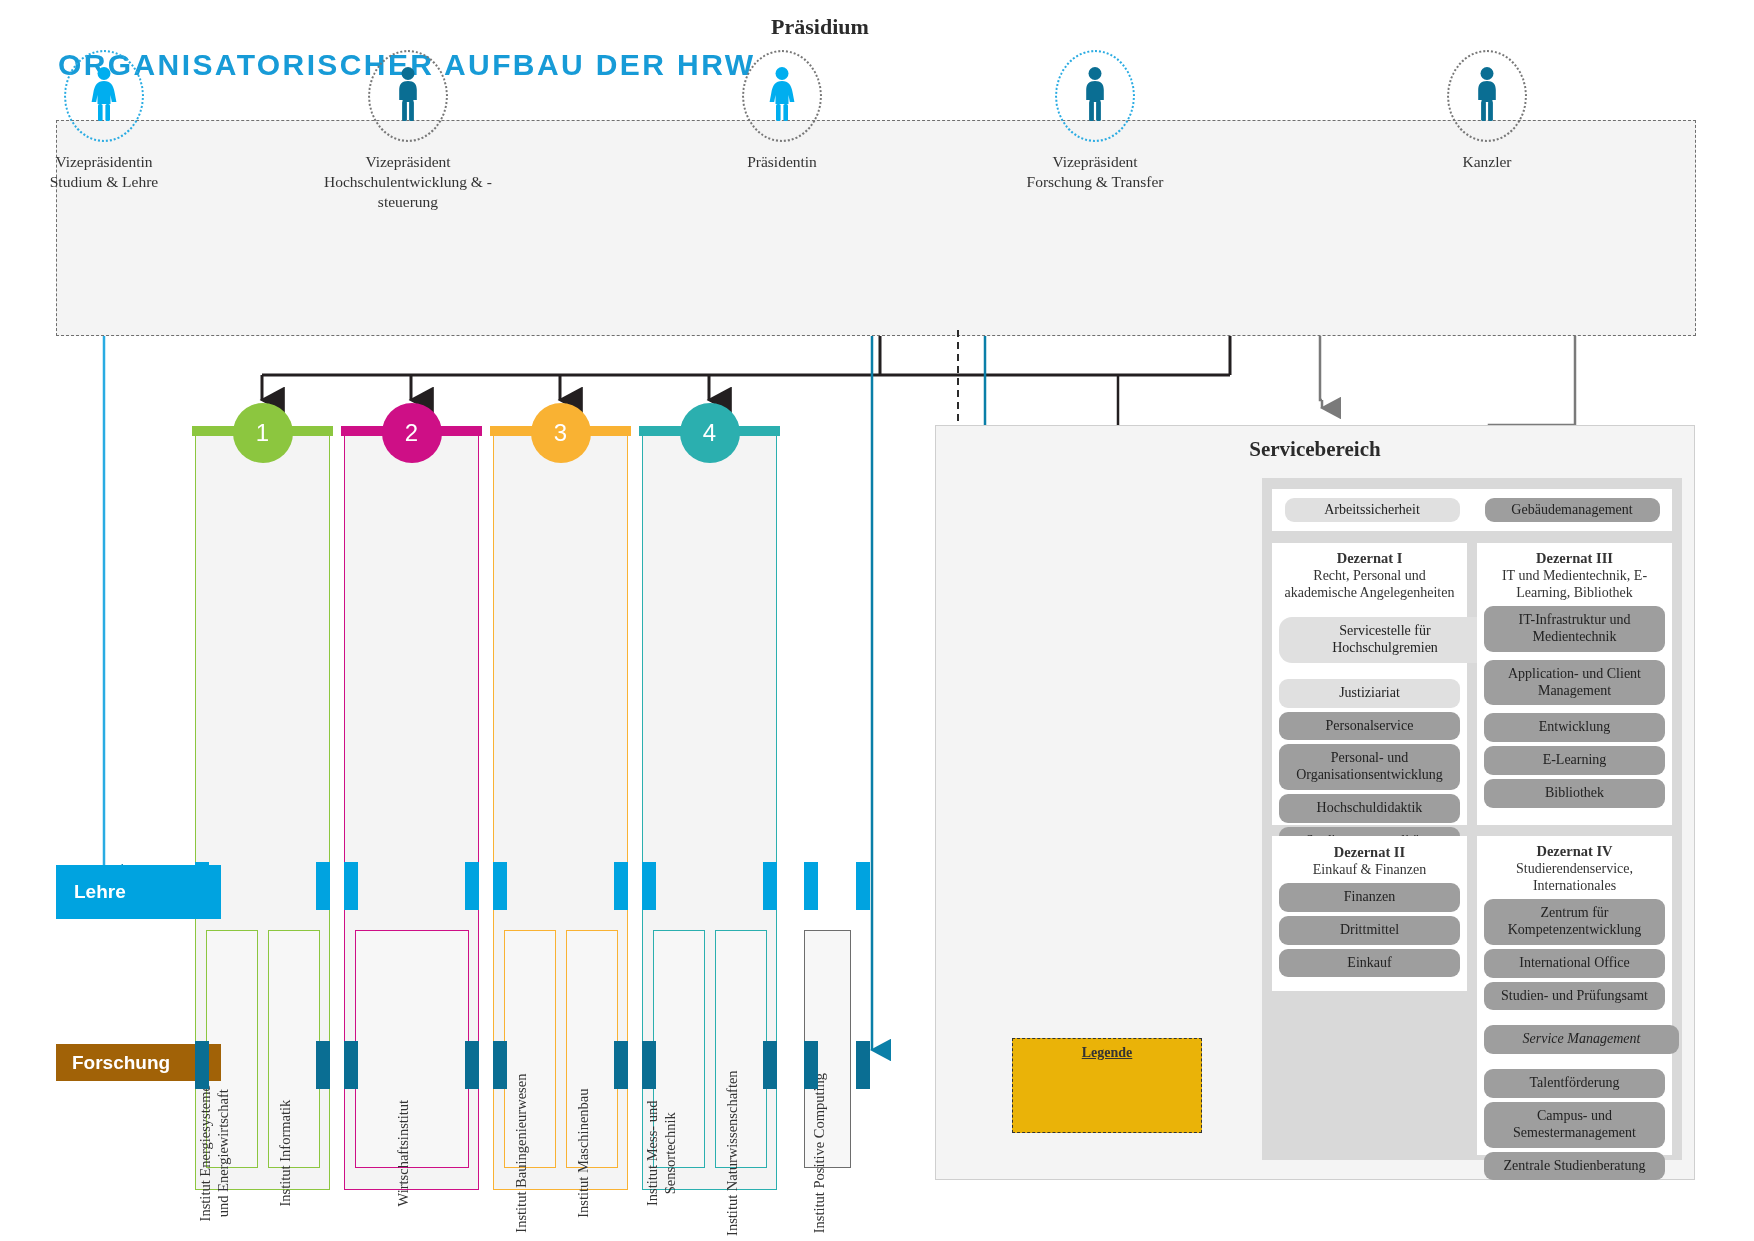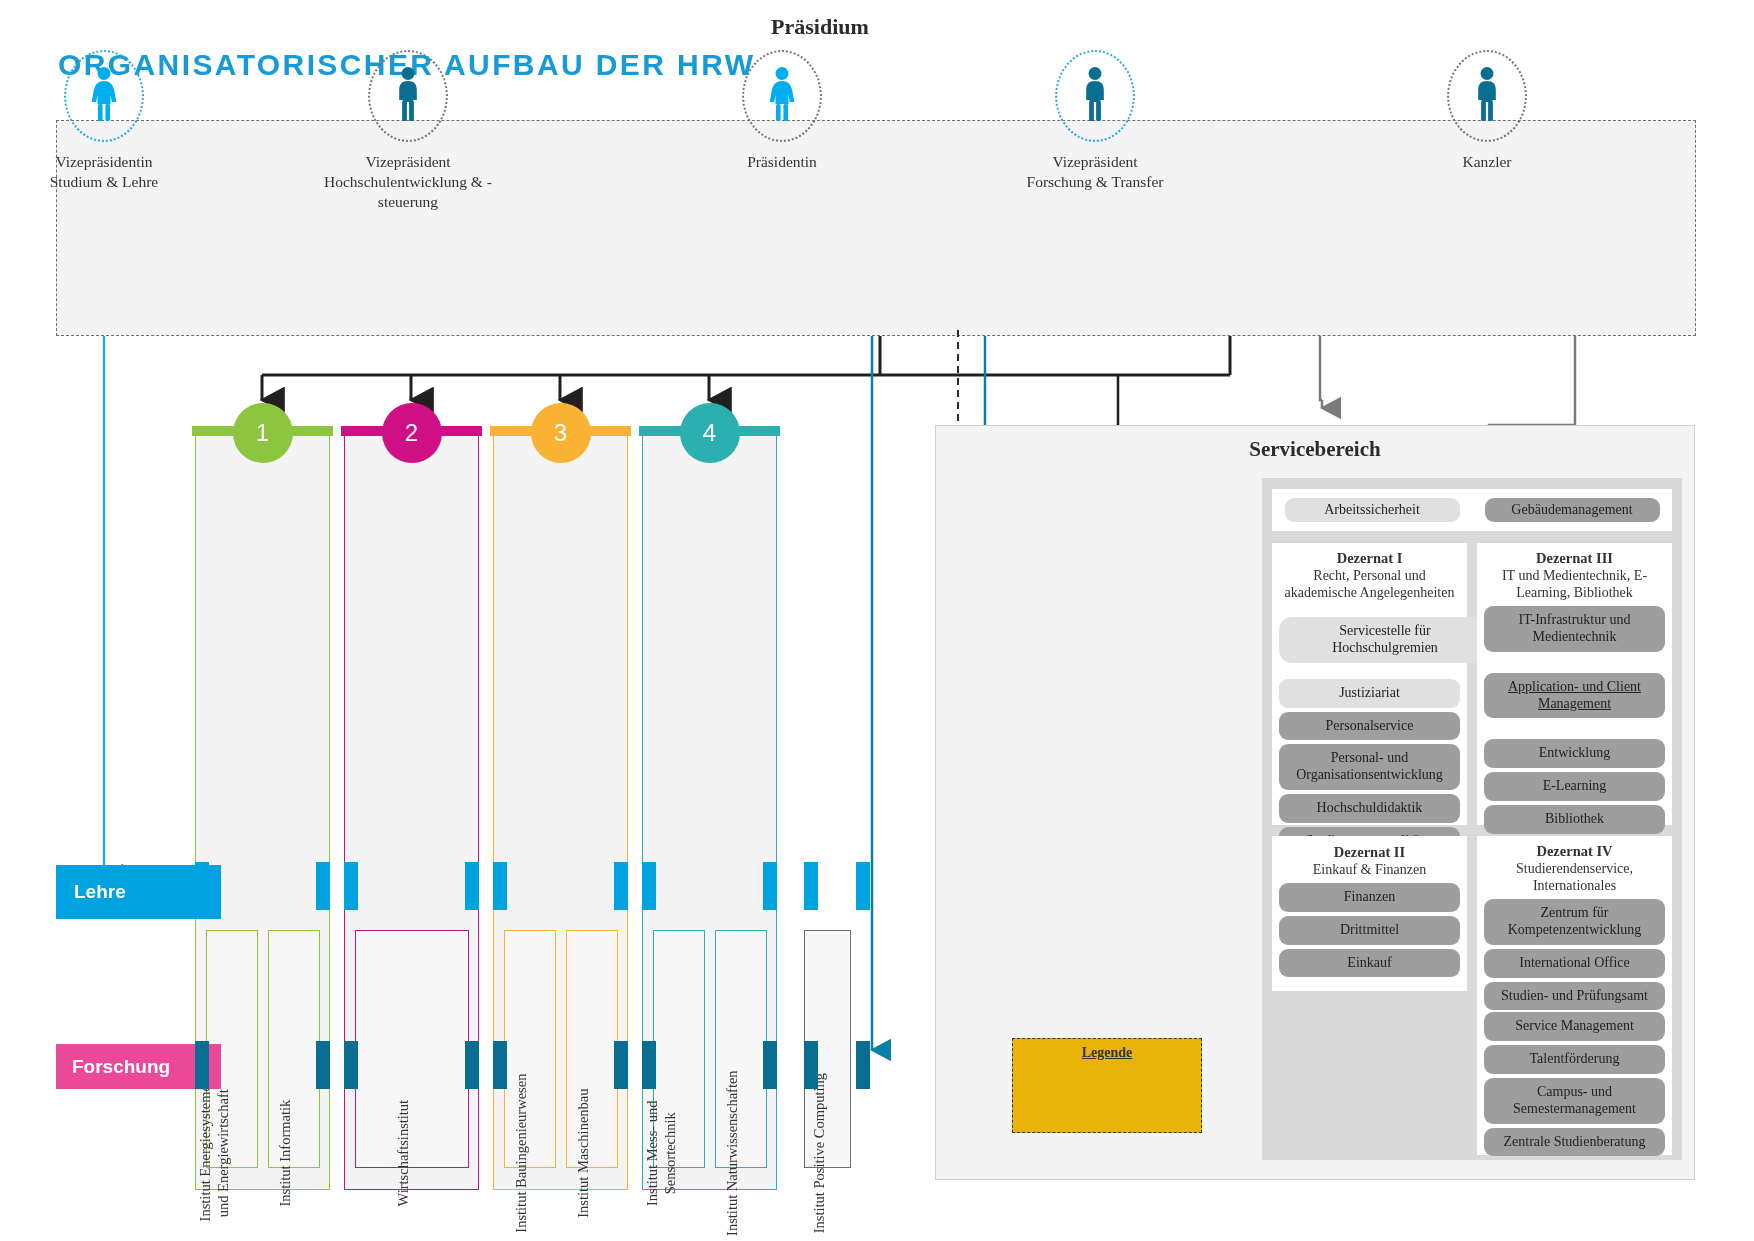--- a/index.html
+++ b/index.html
@@ -33,21 +33,21 @@
   .inst span{
      position:absolute;left:50%;bottom:14px;transform:translateX(-50%) rotate(-90deg);
      transform-origin:bottom center;white-space:nowrap;font-size:14.5px;line-height:1.25;
      text-align:center;display:block;
   }
   
   .side-band{position:absolute;left:56px;box-sizing:border-box;
      color:#fff;font-family:"Liberation Sans",sans-serif;font-weight:bold;font-size:19px;
      display:flex;align-items:center;padding-left:18px;}
   #lehre-band{top:865px;width:165px;height:54px;background:#00A3E0;}
-  #forschung-band{top:1044px;width:165px;height:45px;background:#ec4899;padding-left:16px;}
+  #forschung-band{top:1044px;width:165px;height:37px;background:#a16207;padding-left:16px;}
   .band-seg{position:absolute;}
   
   .mid-group{position:absolute;background:#ffffff;box-sizing:border-box;}
   .pill{margin:6px auto;border-radius:9px;font-size:14px;line-height:1.2;
      display:flex;align-items:center;justify-content:center;text-align:center;
      padding:6px 6px;box-sizing:border-box;}
   .pill.team{background:#9e9e9e;color:#222;}
   .pill.stab{background:#e0e0e0;color:#222;}
   
   #service-panel{left:935px;top:425px;width:760px;height:755px;
@@ -288,39 +288,39 @@
       <div class="pill stab" style="width: 181px; min-height: 24px; margin: 4px auto;">Justiziariat</div>
       <div class="pill team" style="width: 181px; min-height: 24px; margin: 4px auto;">Personalservice</div>
       <div class="pill team" style="width: 181px; min-height: 24px; margin: 4px auto;">Personal- und Organisationsentwicklung</div>
       <div class="pill team" style="width: 181px; min-height: 24px; margin: 4px auto;">Hochschuldidaktik</div>
       <div class="pill team" style="width: 181px; min-height: 24px; margin: 4px auto;">Studiengangsqualitäts-management</div>
     </div>
     <div class="dez-box" style="left: 1477px; top: 543px; width: 195px; height: 282px; padding: 7px;">
       <div class="dez-title">Dezernat III</div>
       <div class="dez-sub">IT und Medientechnik, E-Learning, Bibliothek</div>
       <div class="pill team" style="width: 181px; min-height: 24px; margin: 4px auto;">IT-Infrastruktur und Medientechnik</div>
-      <div class="pill team" style="width: 181px; min-height: 24px; margin: 21px auto; text-decoration: underline;">Application- und Client Management</div>
+      <div class="pill team" style="width: 181px; min-height: 24px; margin: 8px auto;">Application- und Client Management</div>
       <div class="pill team" style="width: 181px; min-height: 24px; margin: 4px auto;">Entwicklung</div>
       <div class="pill team" style="width: 181px; min-height: 24px; margin: 4px auto;">E-Learning</div>
       <div class="pill team" style="width: 181px; min-height: 24px; margin: 4px auto;">Bibliothek</div>
     </div>
     <div class="dez-box" style="left: 1272px; top: 836px; width: 195px; height: 155px; ">
       <div class="dez-title">Dezernat II</div>
       <div class="dez-sub">Einkauf &amp; Finanzen</div>
       <div class="pill team" style="width: 181px; min-height: 24px; margin: 4px auto;">Finanzen</div>
       <div class="pill team" style="width: 181px; min-height: 24px; margin: 4px auto;">Drittmittel</div>
       <div class="pill team" style="width: 181px; min-height: 24px; margin: 4px auto;">Einkauf</div>
     </div>
     <div class="dez-box" style="left: 1477px; top: 836px; width: 195px; height: 319px; padding: 7px;">
       <div class="dez-title">Dezernat IV</div>
       <div class="dez-sub">Studierendenservice, Internationales</div>
       <div class="pill team" style="width: 181px; min-height: 24px; margin: 4px auto;">Zentrum für Kompetenzentwicklung</div>
       <div class="pill team" style="width: 181px; min-height: 24px; margin: 4px auto;">International Office</div>
       <div class="pill team" style="width: 181px; min-height: 24px; margin: 0 auto;">Studien- und Prüfungsamt</div>
-      <div class="pill team" style="width: 181px; min-height: 24px; margin: 2px auto;">Service Management</div>
+      <div class="pill team" style="width: 195px; min-height: 24px; margin: 15px auto; font-style: italic;">Service Management</div>
       <div class="pill team" style="width: 181px; min-height: 24px; margin: 4px auto;">Talentförderung</div>
       <div class="pill team" style="width: 181px; min-height: 24px; margin: 4px auto;">Campus- und Semestermanagement</div>
       <div class="pill team" style="width: 181px; min-height: 24px; margin: 4px auto;">Zentrale Studienberatung</div>
     </div>
   </div>
 
 <div class="abs" id="legend">
   <div id="legend-title">Legende</div>
 </div>
 

